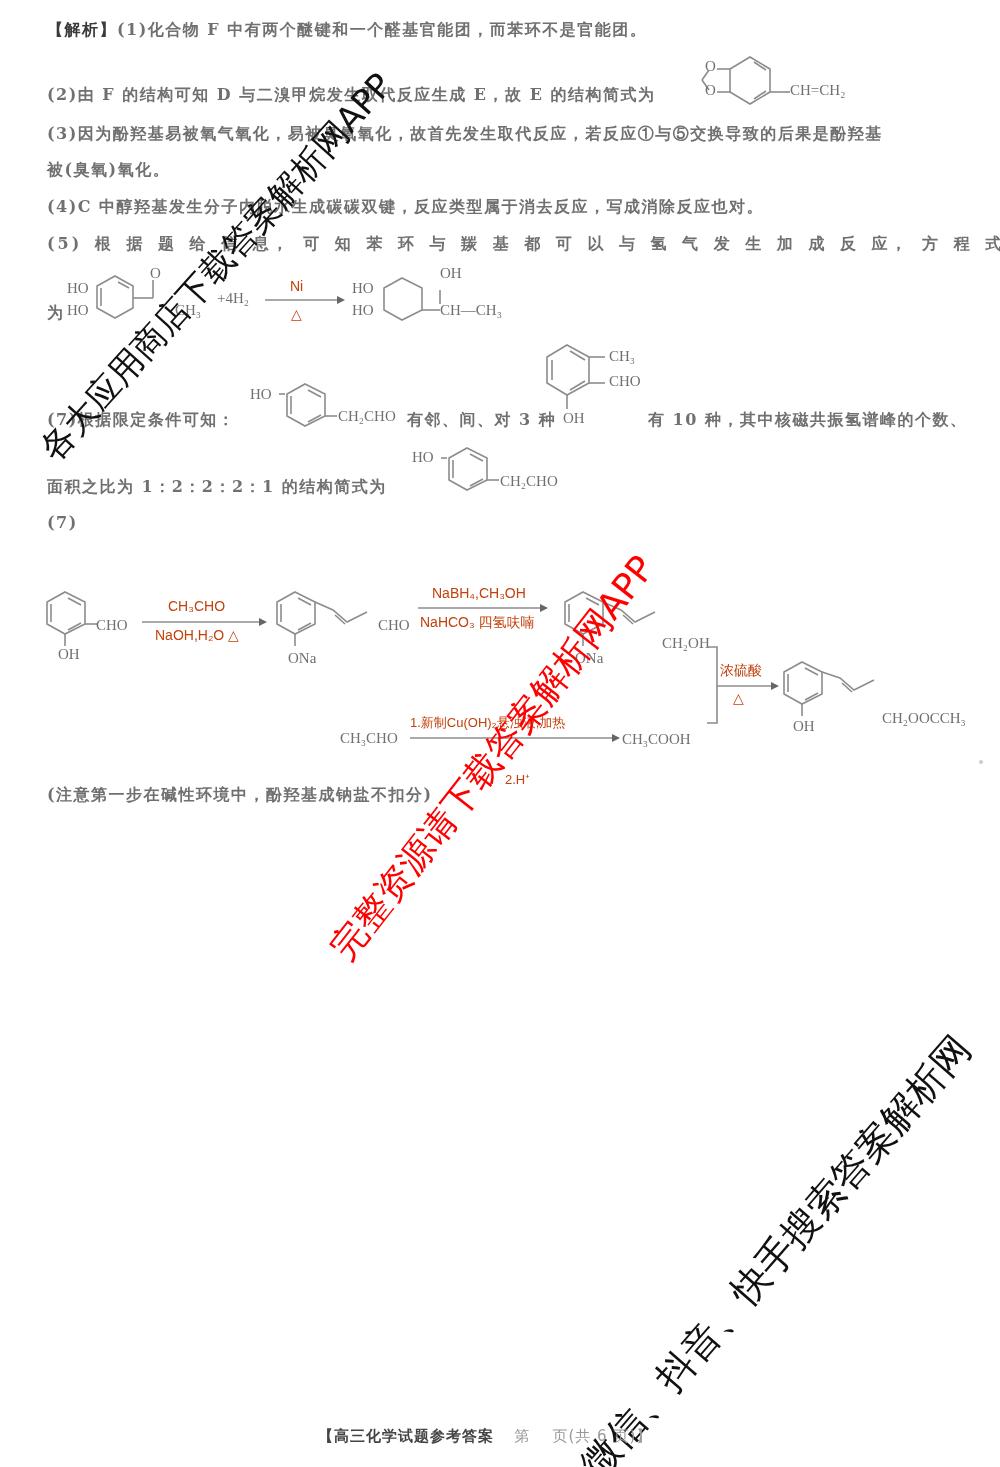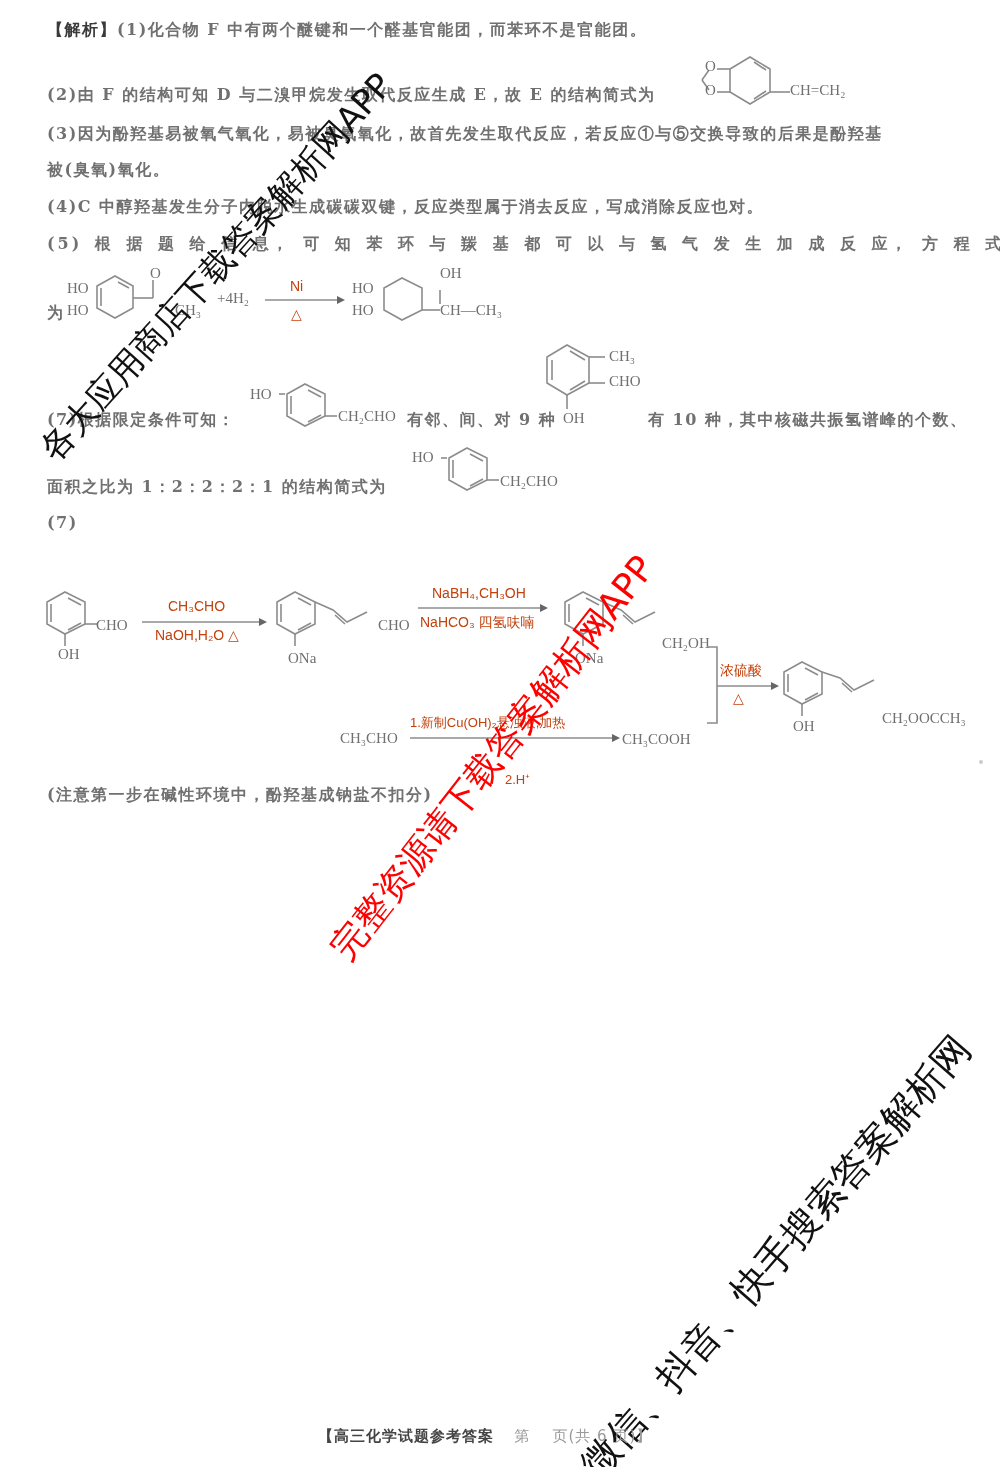--- a/index.html
+++ b/index.html
@@ -77,21 +77,21 @@
 <span class="chem" style="left:250px;top:386px;">HO</span>
 <svg class="s" style="left:285px;top:382px;" width="60" height="50">
   <polygon points="20,2 40,12 40,34 20,44 2,34 2,12"></polygon>
   <line x1="6" y1="14" x2="6" y2="32"></line>
     <line x1="23" y1="8" x2="36" y2="15"></line>
     <line x1="23" y1="40" x2="36" y2="33"></line>
   <line x1="0" y1="12" x2="-6" y2="12"></line>
     <line x1="40" y1="34" x2="52" y2="34"></line>
 </svg>
 <span class="chem" style="left:338px;top:408px;">CH₂CHO</span>
-<div class="line" style="top:410px;left:407px;">有邻、间、对 9 种</div>
+<div class="line" style="top:410px;left:407px;">有邻、间、对 3 种</div>
 <svg class="s" style="left:545px;top:343px;" width="70" height="70">
   <polygon points="22,2 44,14 44,40 22,52 2,40 2,14"></polygon>
   <line x1="7" y1="17" x2="7" y2="37"></line>
     <line x1="25" y1="8" x2="40" y2="17"></line>
     <line x1="25" y1="47" x2="40" y2="38"></line>
   <line x1="44" y1="14" x2="60" y2="14"></line>
     <line x1="44" y1="40" x2="60" y2="40"></line>
     <line x1="22" y1="52" x2="22" y2="66"></line>
 </svg>
 <span class="chem" style="left:609px;top:348px;">CH₃</span>

